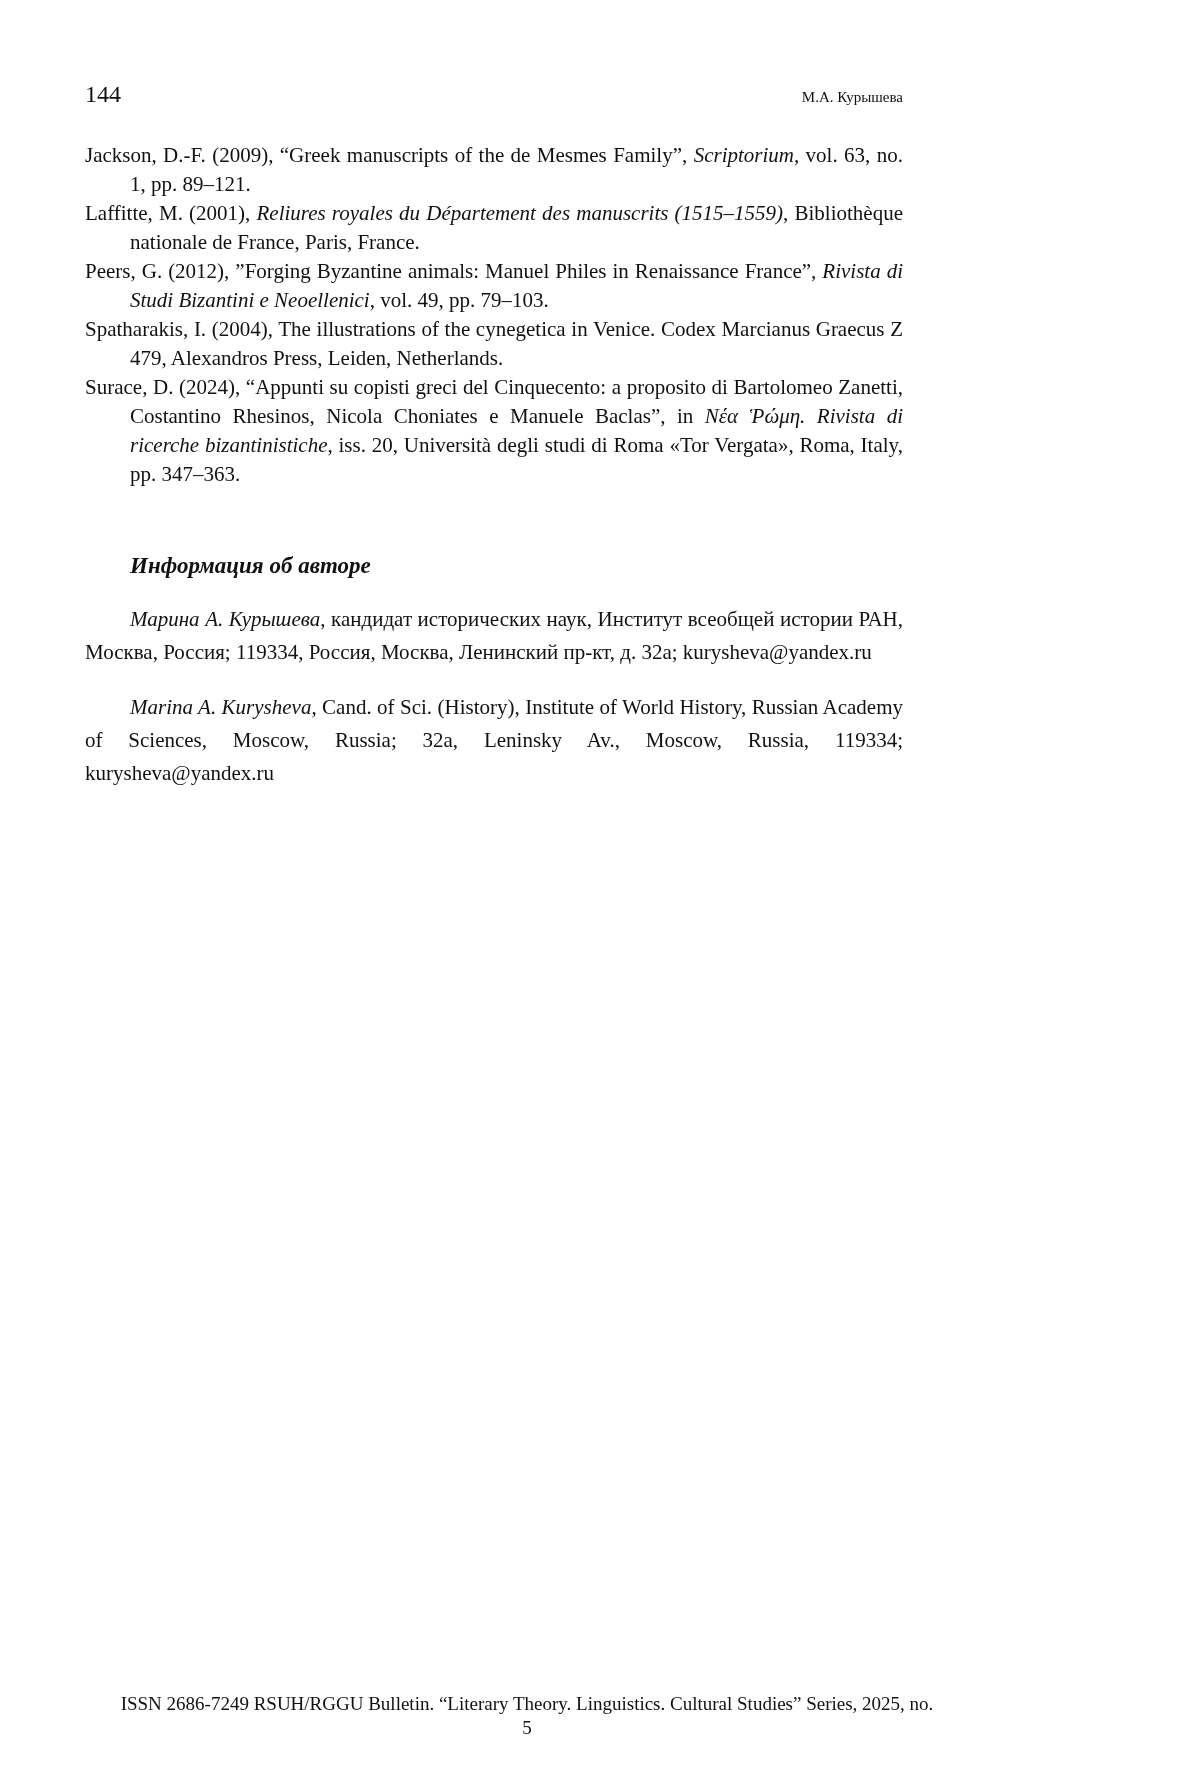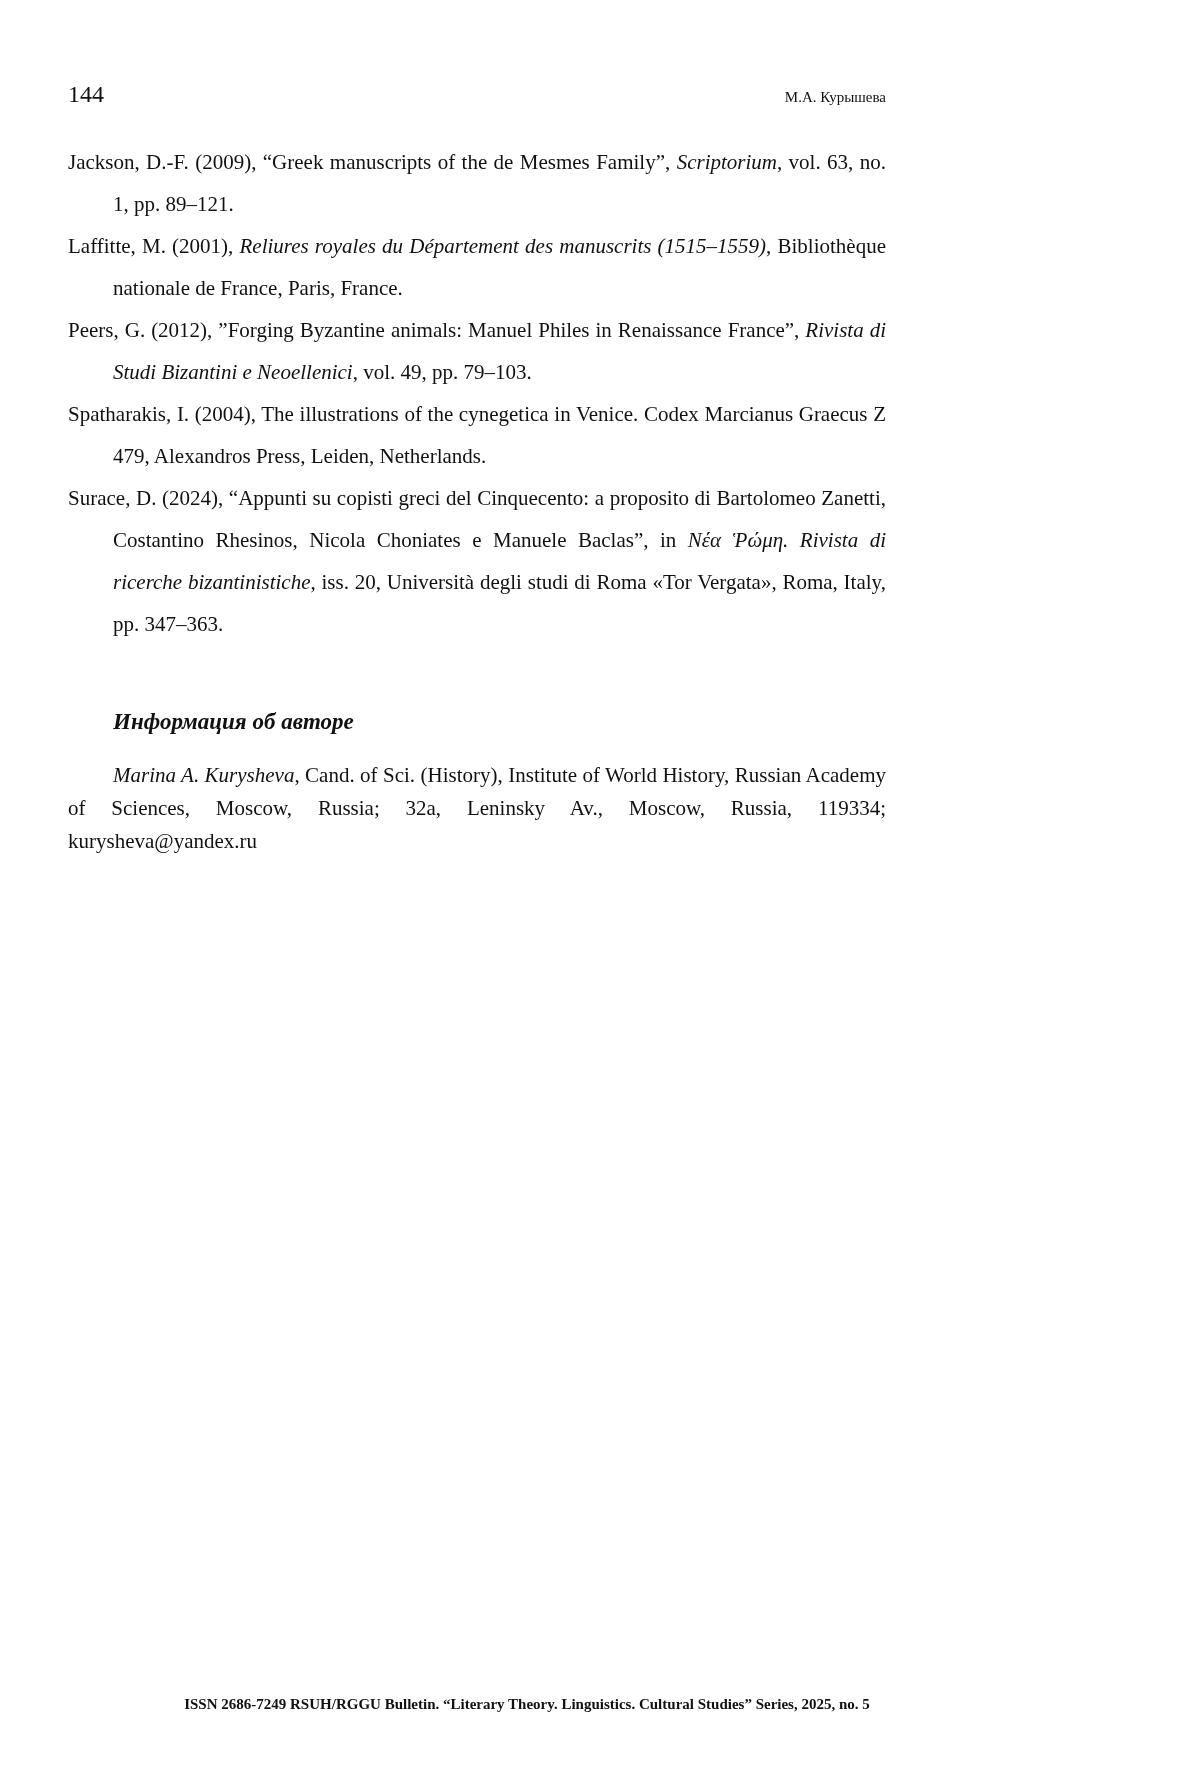--- a/index.html
+++ b/index.html
@@ -8,21 +8,21 @@
     background: #ffffff;
   }
   .page {
     position: relative;
     width: 1200px;
     height: 1780px;
     background: #ffffff;
     color: #111111;
     font-family: "Liberation Serif", "DejaVu Serif", serif;
     box-sizing: border-box;
-    padding: 80px 0 0 68px;
+    padding: 80px 0 0 85px;
     overflow: hidden;
   }
   .content {
     width: 818px;
   }
   .page-header {
     display: flex;
     justify-content: space-between;
     align-items: baseline;
     font-size: 22px;
@@ -31,21 +31,21 @@
   .page-number {
     font-size: 24px;
   }
   .running-head {
     font-size: 15px;
     font-family: Liberation Serif, serif;
   }
   .references {
     margin-top: 30px;
     font-size: 21px;
-    line-height: 42px;
+    line-height: 29px;
     text-align: justify;
     font-family: Liberation Serif, serif;
   }
   .ref {
     margin: 0;
     padding-left: 45px;
     text-indent: -45px;
   }
   em {
     font-style: italic;
@@ -62,22 +62,22 @@
     font-size: 21px;
     line-height: 33px;
     text-align: justify;
     text-indent: 45px;
   }
   .page-footer {
     position: absolute;
     top: 1692px;
     left: 118px;
     width: 818px;
-    font-size: 15px;
-    font-weight: bold;
+    font-size: 19px;
+    font-weight: normal;
     text-align: center;
     line-height: 24px;
   }
 </style>
 </head>
 <body>
 
 <div class="page">
   <div class="content">
 
@@ -88,20 +88,21 @@
 
     <section class="references" id="references">
         <p class="ref"><span>Jackson, D.-F. (2009), “Greek manuscripts of the de Mesmes Family”, </span><em>Scriptorium,</em><span> vol. 63, no. 1, pp. 89–121.</span></p>
         <p class="ref"><span>Laffitte, M. (2001), </span><em>Reliures royales du Département des manuscrits (1515–1559)</em><span>, Bibliothèque nationale de France, Paris, France.</span></p>
         <p class="ref"><span>Peers, G. (2012), ”Forging Byzantine animals: Manuel Philes in Renaissance France”, </span><em>Rivista di Studi Bizantini e Neoellenici</em><span>, vol. 49, pp. 79–103.</span></p>
         <p class="ref"><span>Spatharakis, I. (2004), The illustrations of the cynegetica in Venice. Codex Marcianus Graecus Z 479, Alexandros Press, Leiden, Netherlands.</span></p>
         <p class="ref"><span>Surace, D. (2024), “Appunti su copisti greci del Cinquecento: a proposito di Bartolomeo Zanetti, Costantino Rhesinos, Nicola Choniates e Manuele Baclas”, in </span><em>Νέα Ῥώμη. Rivista di ricerche bizantinistiche</em><span>, iss. 20, Università degli studi di Roma «Tor Vergata», Roma, Italy, pp. 347–363.</span></p>
       </section>
 
     <h2 class="section-heading">Информация об авторе</h2>
+    <p class="author-para" id="author-ru"><em>Марина А. Курышева</em><span>, кандидат исторических наук, Институт всеобщей истории РАН, Москва, Россия; 119334, Россия, Москва, Ленинский пр-кт, д. 32а; kurysheva@yandex.ru</span></p>
 
     <p class="author-para" id="author-en"><em>Marina A. Kurysheva</em><span>, Cand. of Sci. (History), Institute of World History, Russian Academy of Sciences, Moscow, Russia; 32a, Leninsky Av., Moscow, Russia, 119334; kurysheva@yandex.ru</span></p>
 
   </div>
 
   <footer class="page-footer">
     <span>ISSN 2686-7249 RSUH/RGGU Bulletin. “Literary Theory. Linguistics. Cultural Studies” Series, 2025, no. 5</span>
   </footer>
 </div>
 

